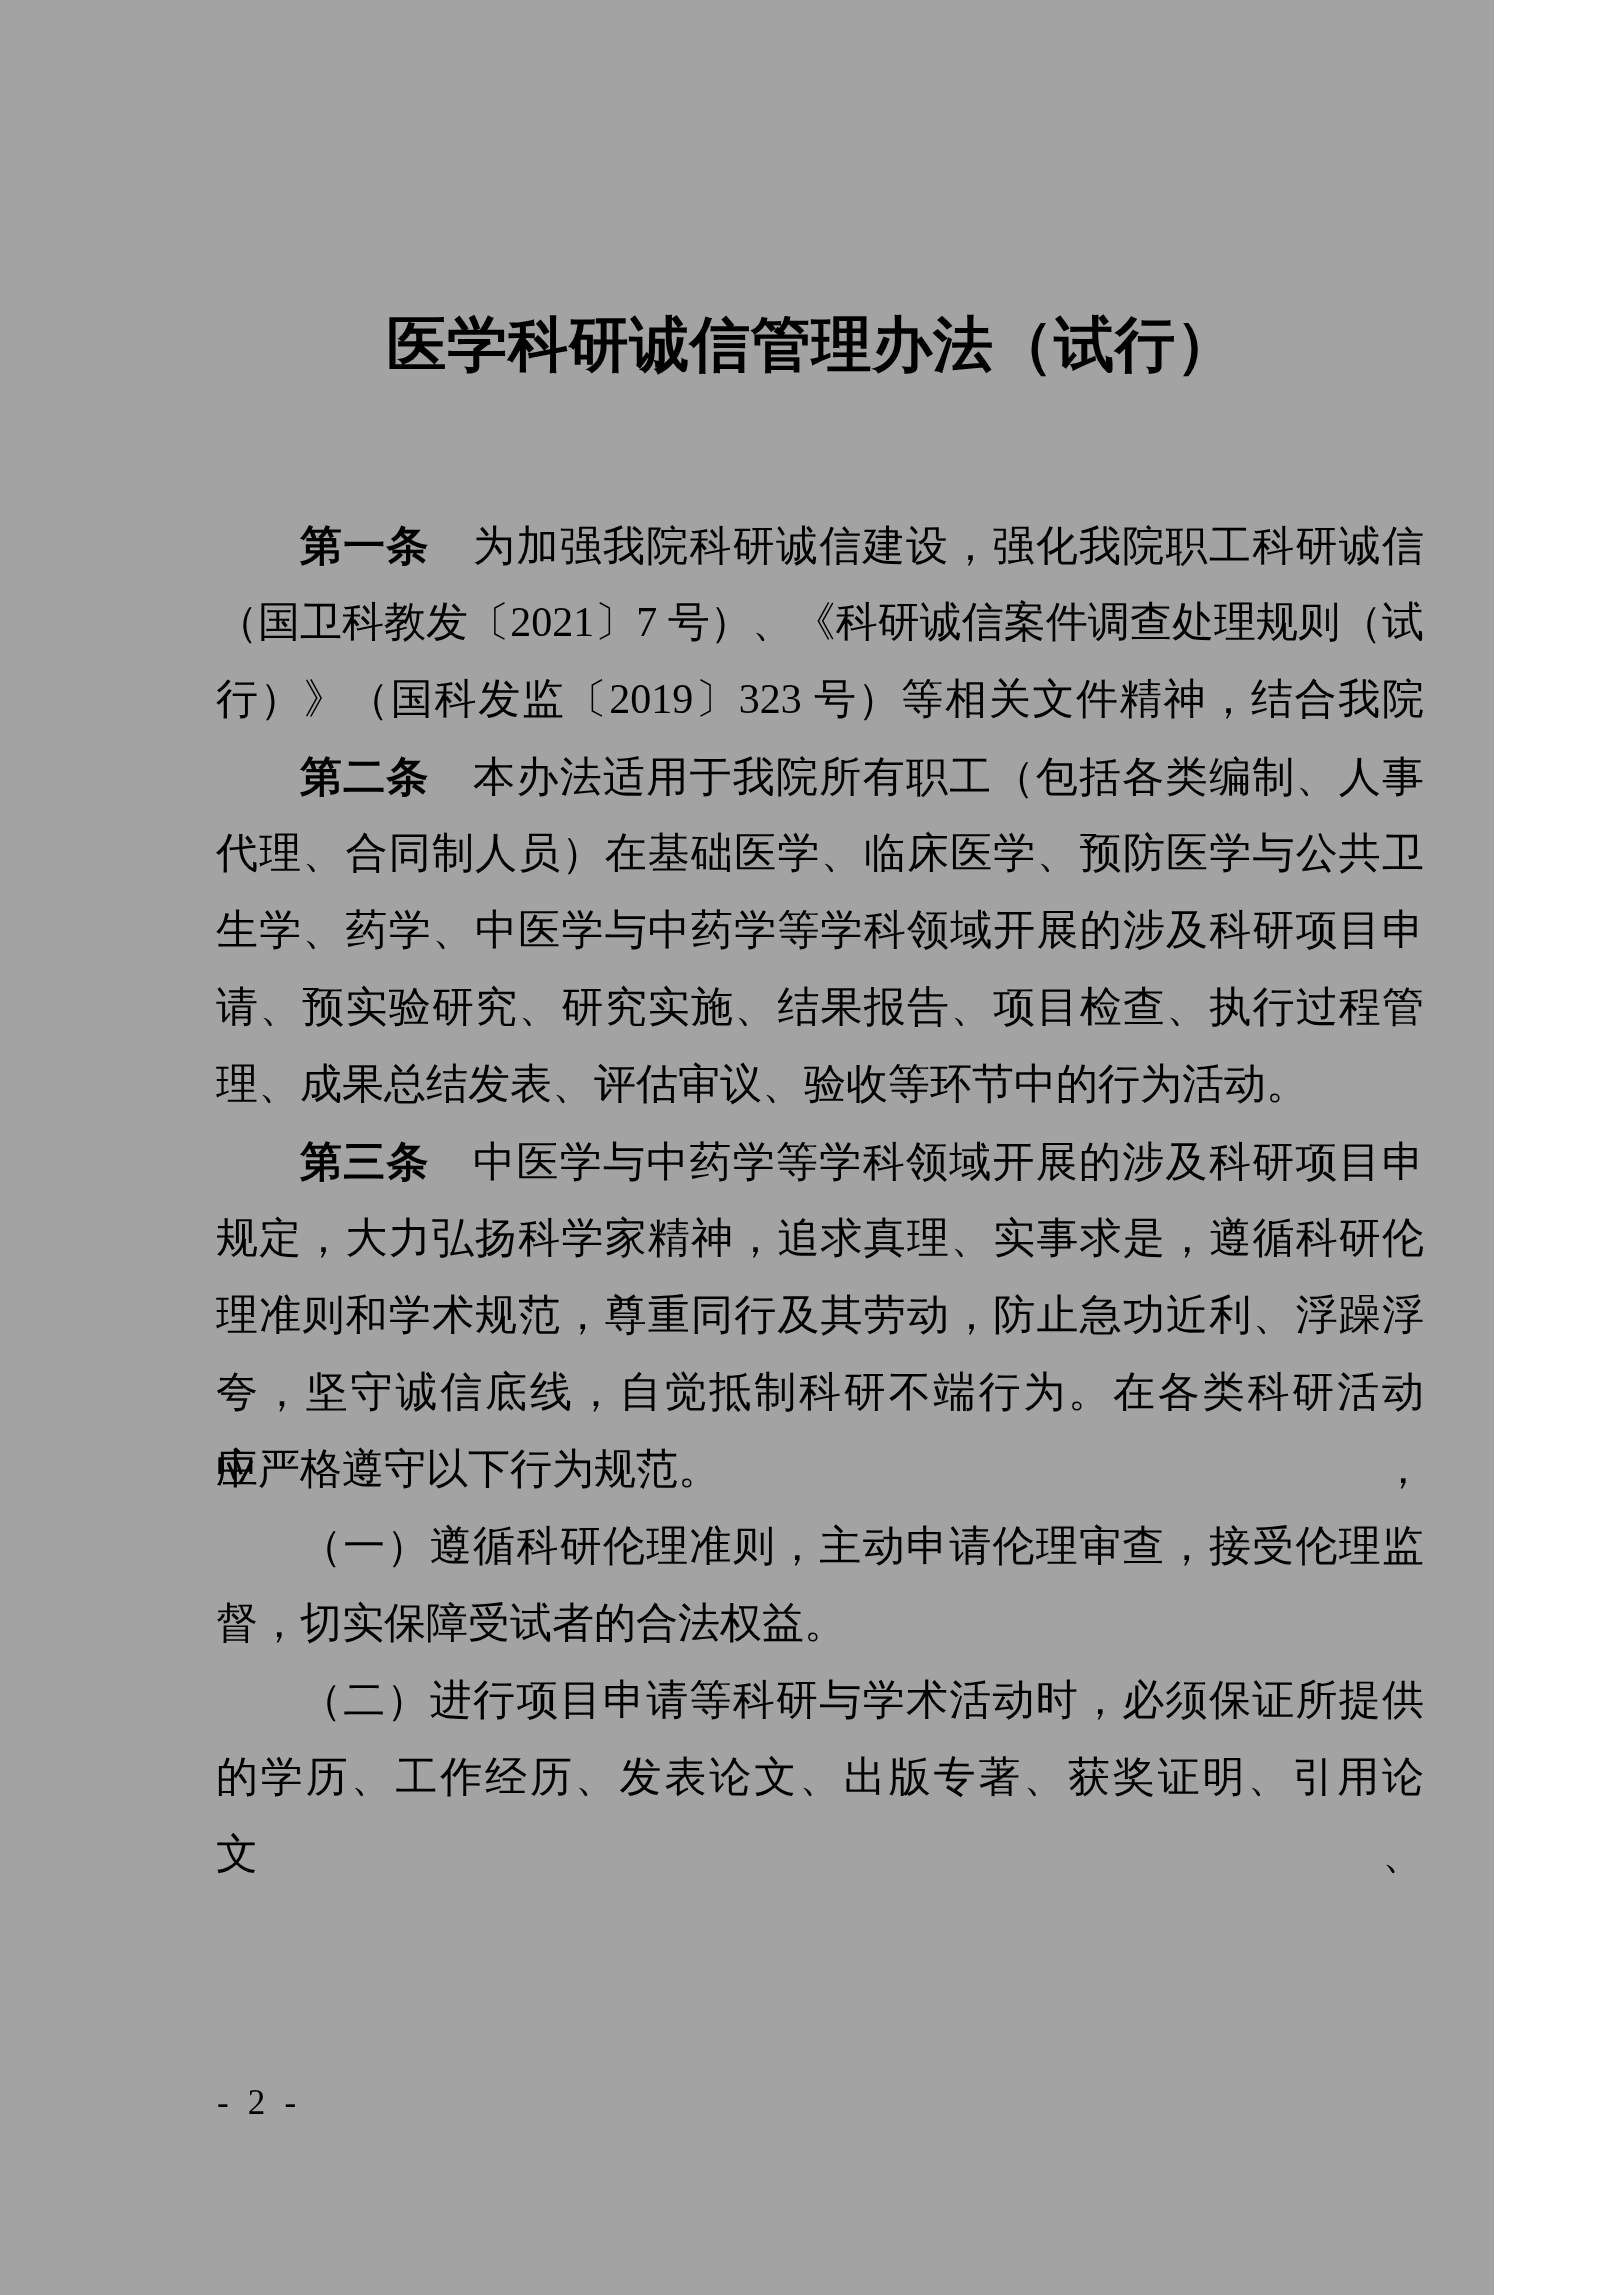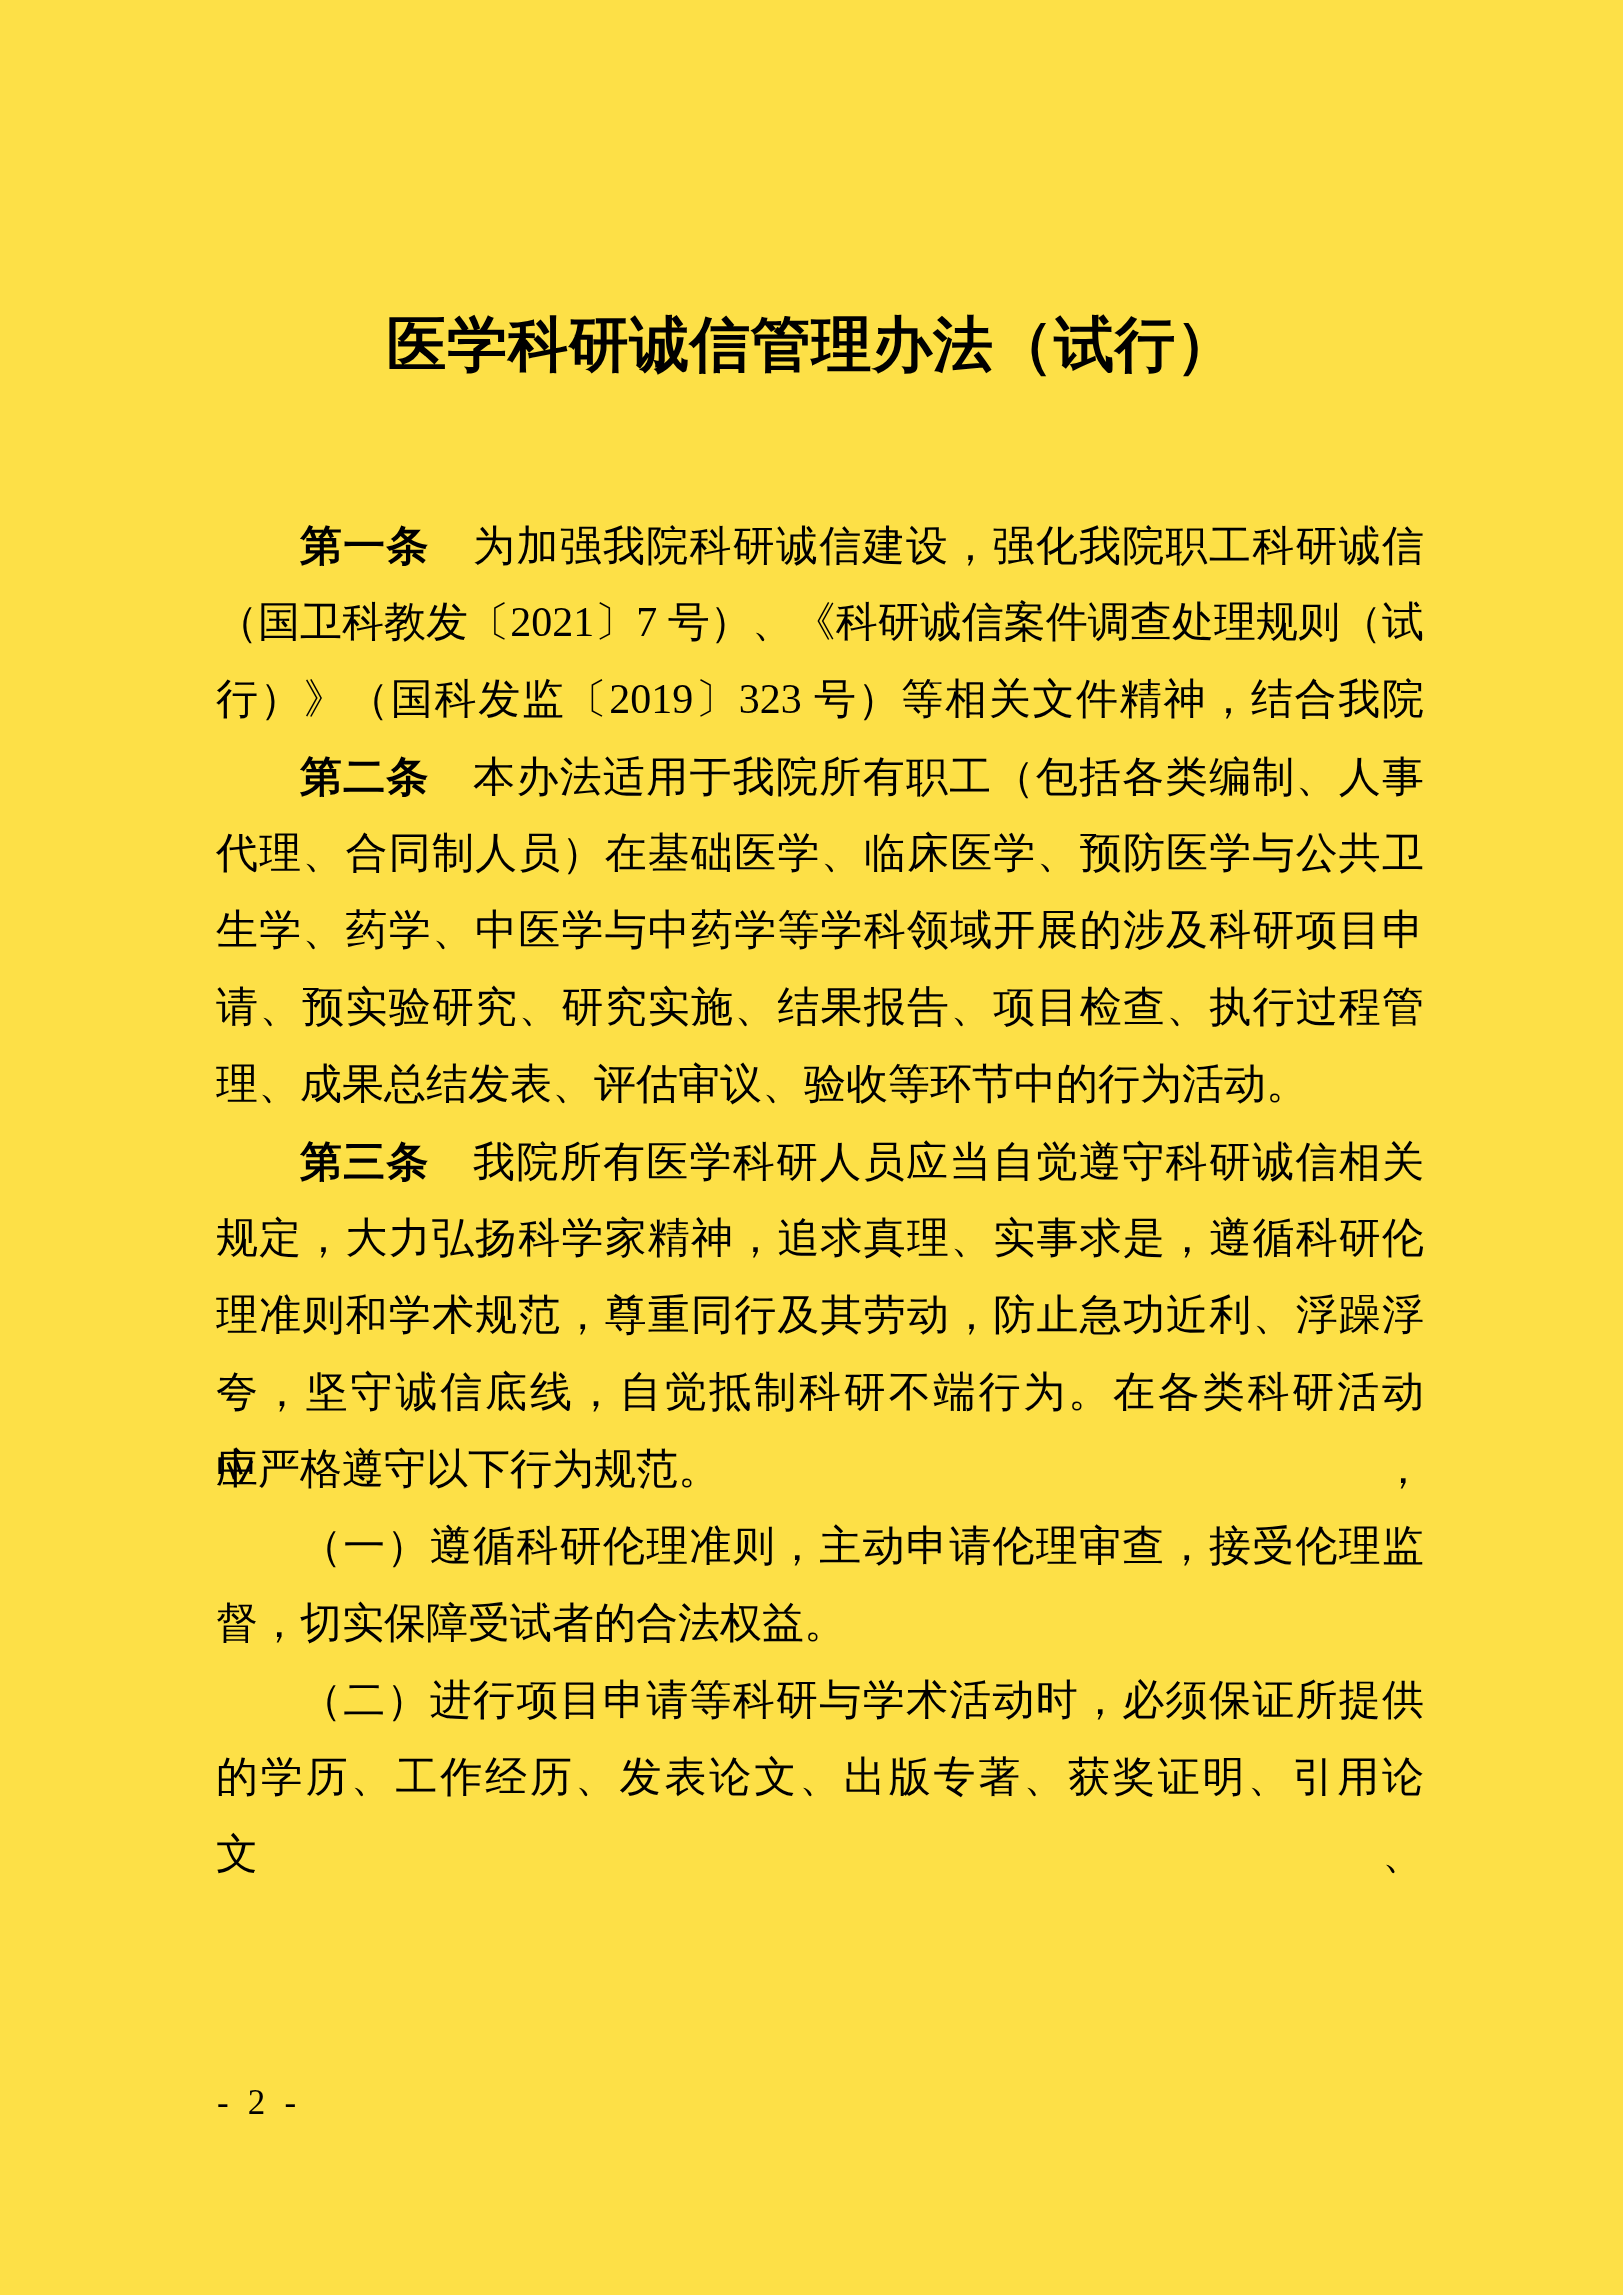--- a/index.html
+++ b/index.html
@@ -3,23 +3,23 @@
 <meta charset="utf-8">
 <title>Document</title>
 <style>
   html, body {
     margin: 0;
     padding: 0;
     background: #ffffff;
   }
   .page {
     position: relative;
-    width: 1623px;
+    width: 1494px;
     height: 2295px;
-    background: #fde047;
+    background: #a3a3a3;
     color: #000000;
     font-family: "Liberation Serif", "DejaVu Serif", serif;
     overflow: hidden;
   }
   .doc-title {
     position: absolute;
     top: 313px;
     left: 0;
     width: 1623px;
     margin: 0;
@@ -80,21 +80,21 @@
 
   <div class="doc-body" id="doc-body">
       <div class="line indent"><span class="seg bold">第一条</span><span class="seg">　为加强我院科研诚信建设，强化我院职工科研诚信</span></div>
       <div class="line"><span class="seg">（国卫科教发〔2021〕7 号）、《科研诚信案件调查处理规则（试</span></div>
       <div class="line"><span class="seg">行）》（国科发监〔2019〕323 号）等相关文件精神，结合我院</span></div>
       <div class="line indent"><span class="seg bold">第二条</span><span class="seg">　本办法适用于我院所有职工（包括各类编制、人事</span></div>
       <div class="line"><span class="seg">代理、合同制人员）在基础医学、临床医学、预防医学与公共卫</span></div>
       <div class="line"><span class="seg">生学、药学、中医学与中药学等学科领域开展的涉及科研项目申</span></div>
       <div class="line"><span class="seg">请、预实验研究、研究实施、结果报告、项目检查、执行过程管</span></div>
       <div class="line short"><span class="seg">理、成果总结发表、评估审议、验收等环节中的行为活动。</span></div>
-      <div class="line indent"><span class="seg bold">第三条</span><span class="seg">　我院所有医学科研人员应当自觉遵守科研诚信相关</span></div>
+      <div class="line indent"><span class="seg bold">第三条</span><span class="seg">　中医学与中药学等学科领域开展的涉及科研项目申</span></div>
       <div class="line"><span class="seg">规定，大力弘扬科学家精神，追求真理、实事求是，遵循科研伦</span></div>
       <div class="line"><span class="seg">理准则和学术规范，尊重同行及其劳动，防止急功近利、浮躁浮</span></div>
       <div class="line"><span class="seg">夸，坚守诚信底线，自觉抵制科研不端行为。在各类科研活动中，</span></div>
       <div class="line short"><span class="seg">应严格遵守以下行为规范。</span></div>
       <div class="line indent"><span class="seg">（一）遵循科研伦理准则，主动申请伦理审查，接受伦理监</span></div>
       <div class="line short"><span class="seg">督，切实保障受试者的合法权益。</span></div>
       <div class="line indent"><span class="seg">（二）进行项目申请等科研与学术活动时，必须保证所提供</span></div>
       <div class="line"><span class="seg">的学历、工作经历、发表论文、出版专著、获奖证明、引用论文、</span></div>
     </div>
 

